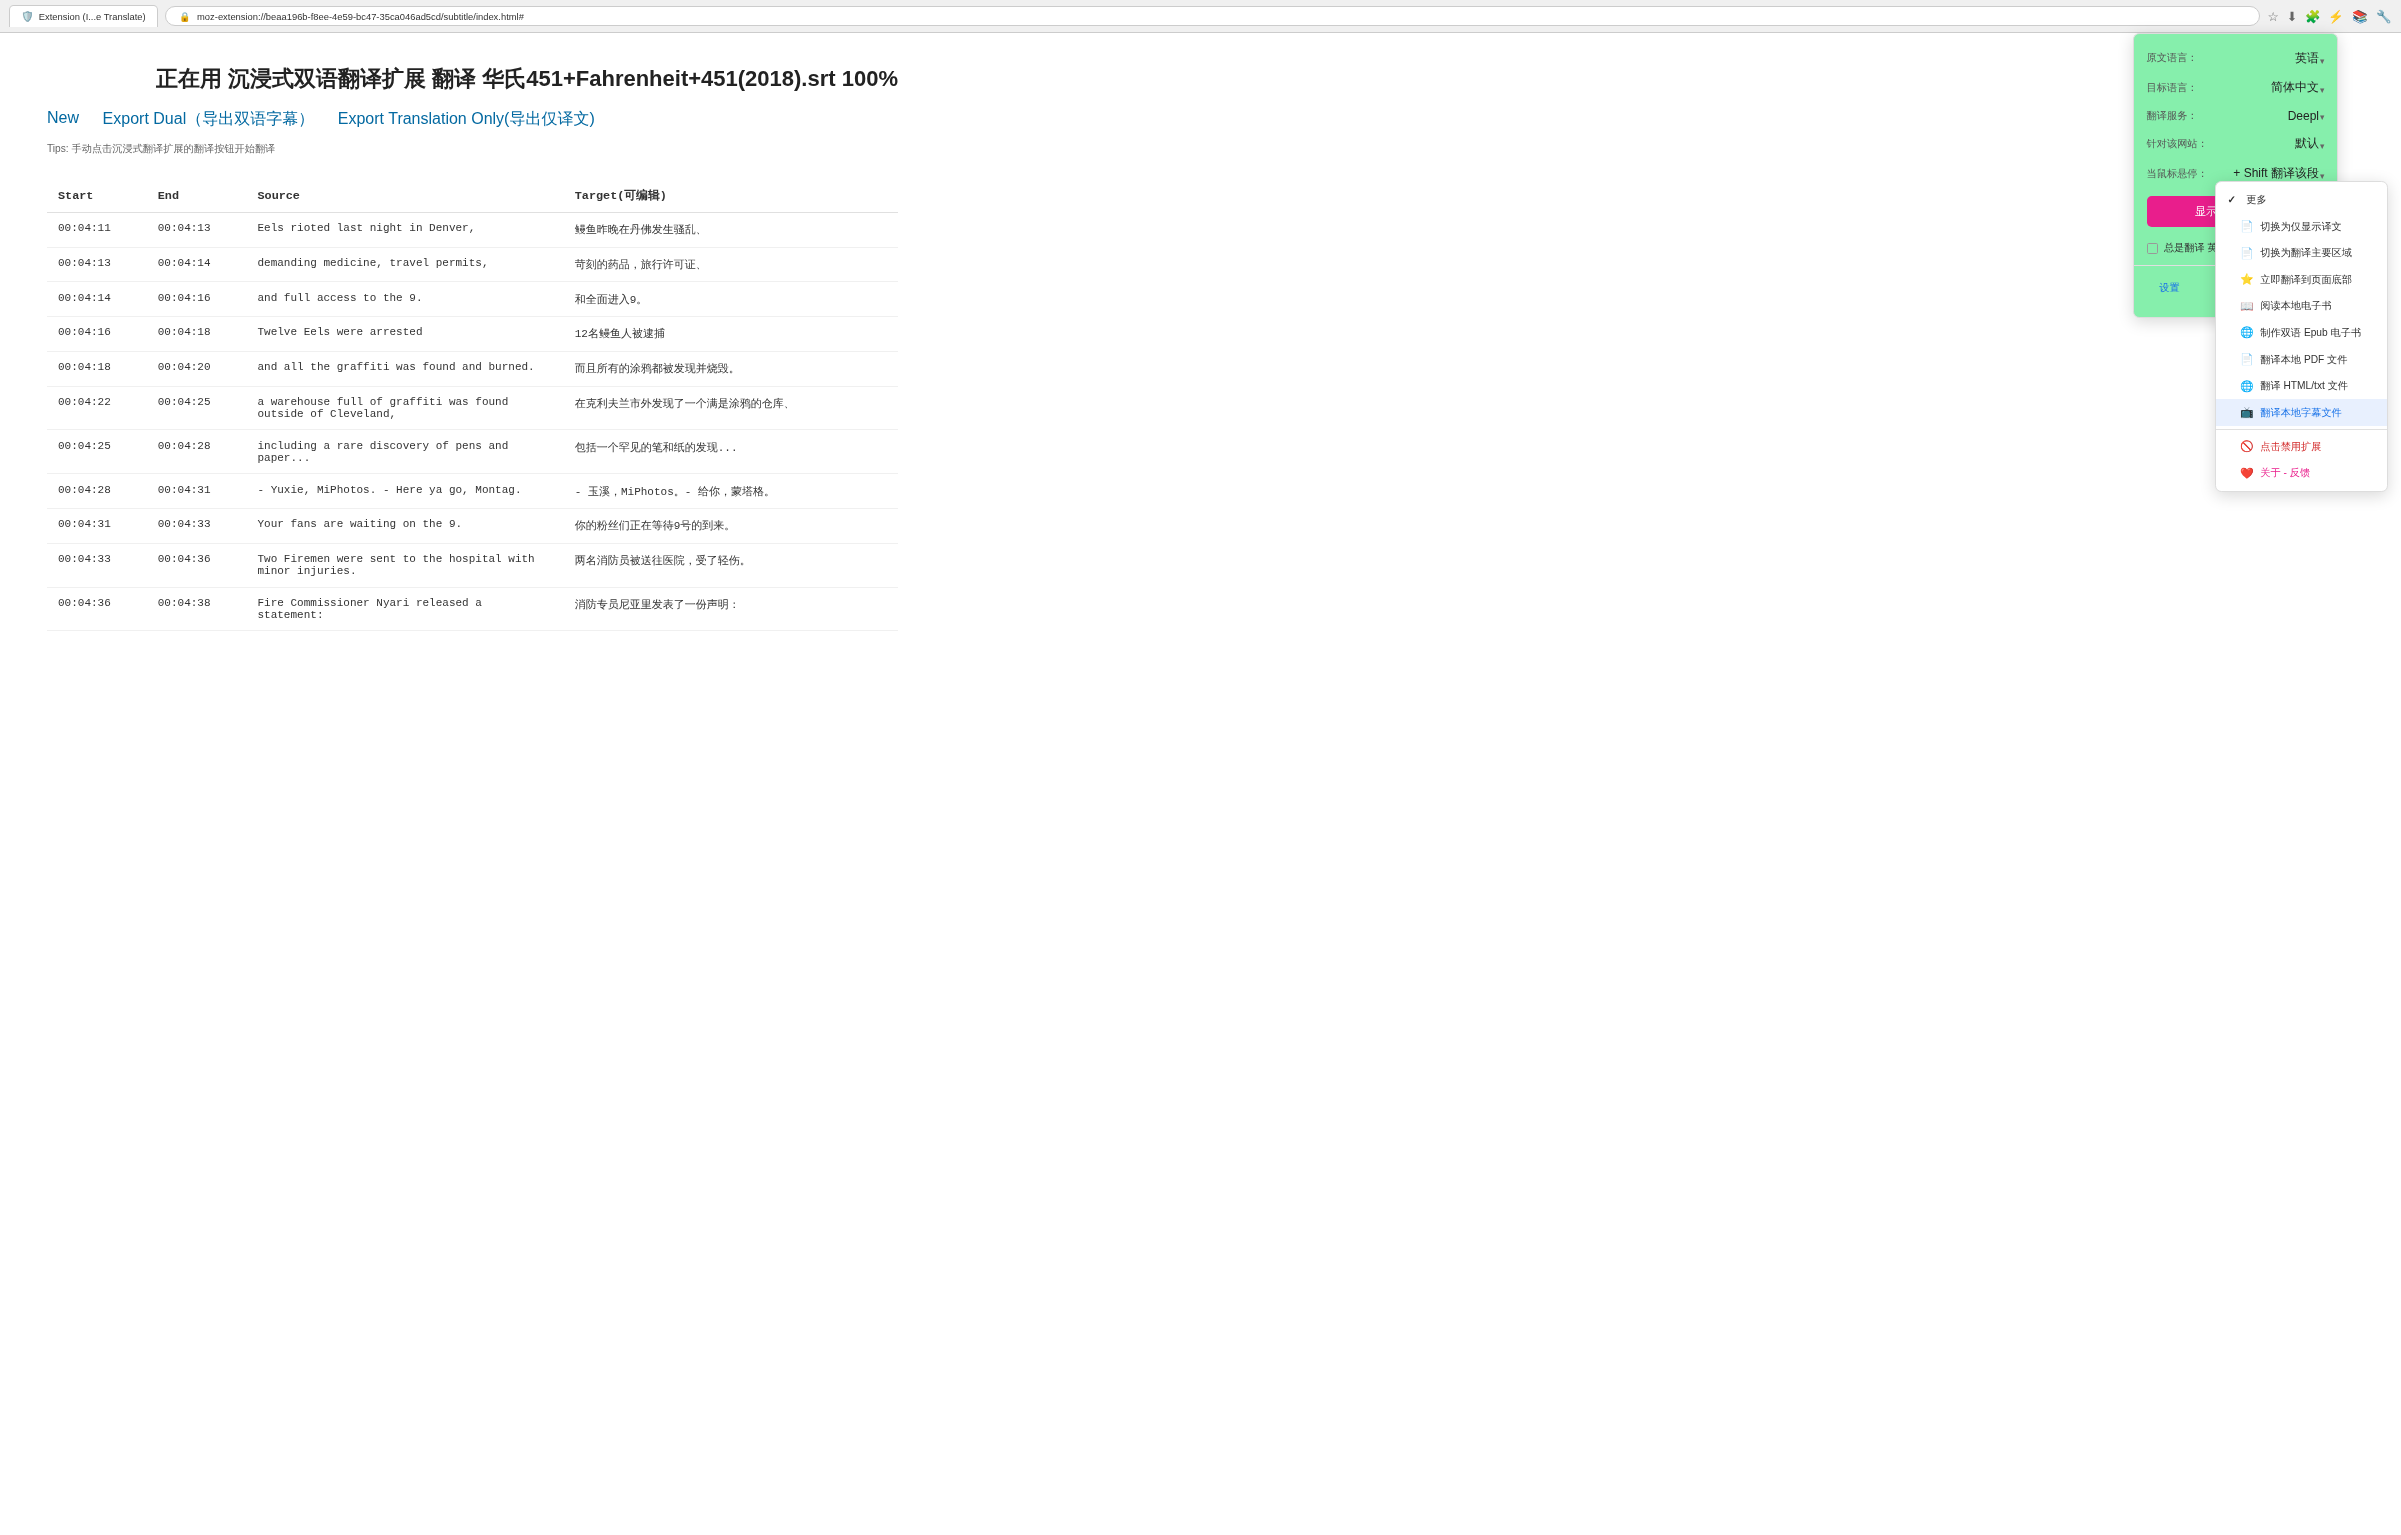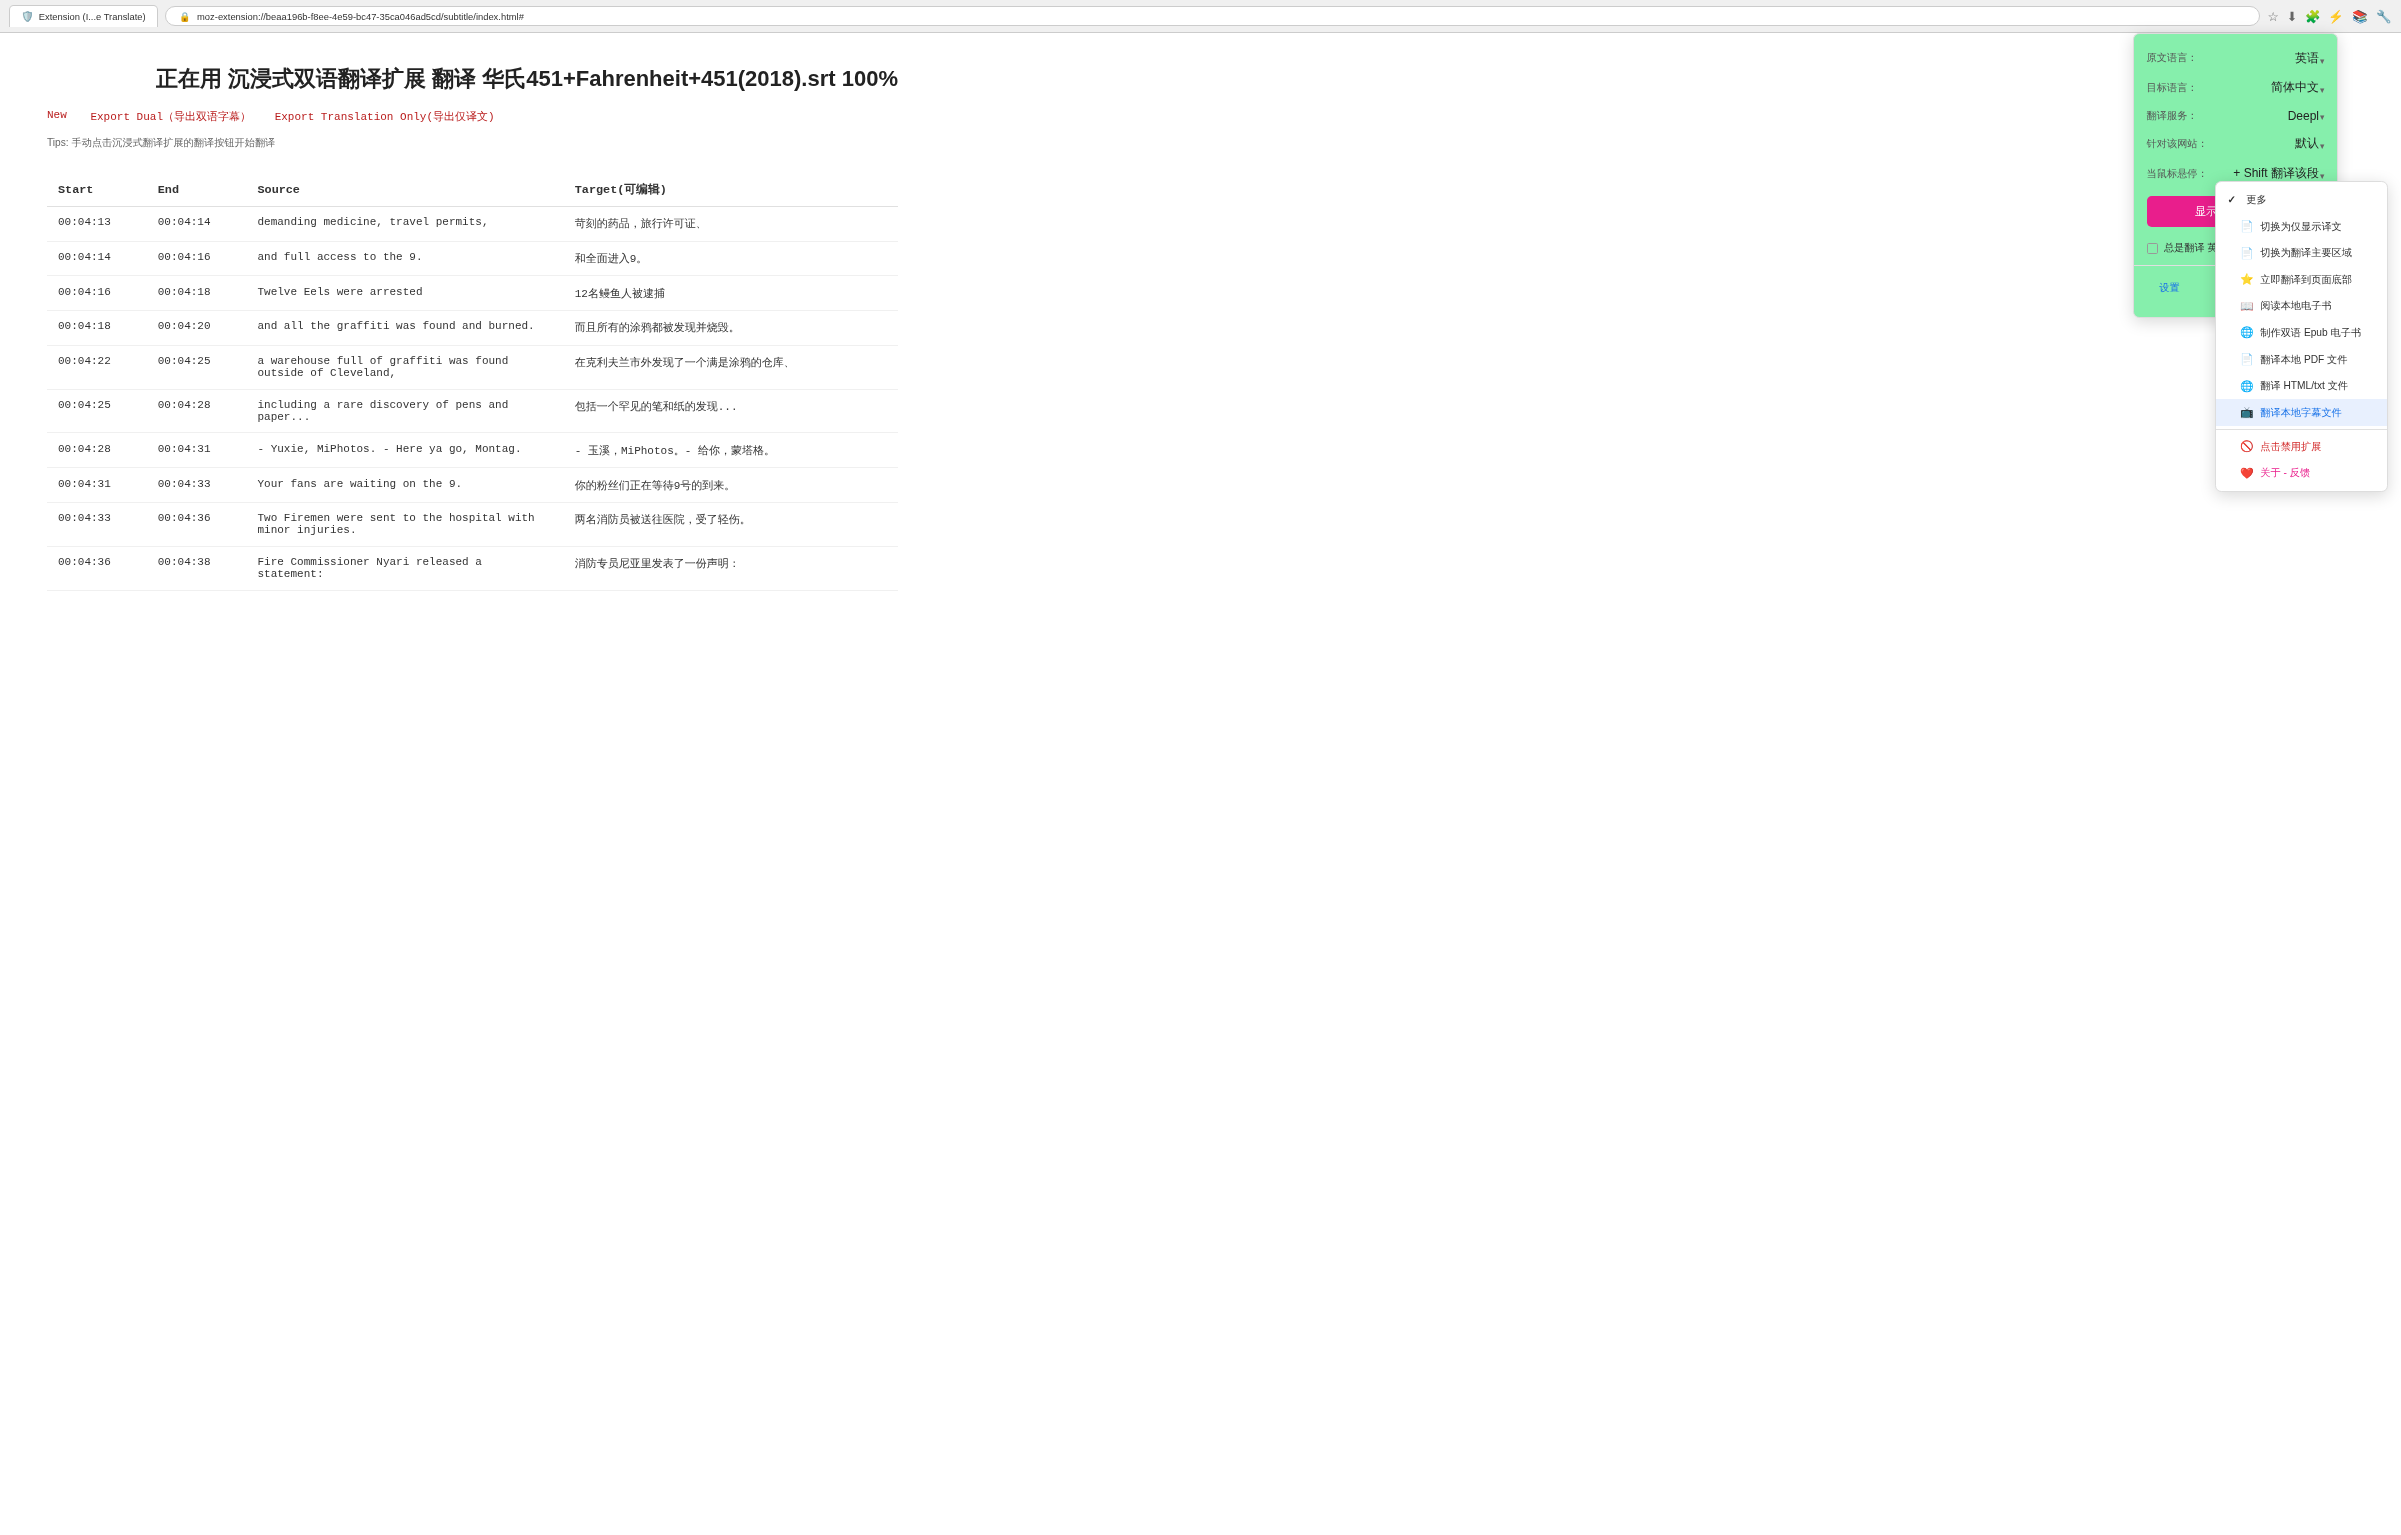--- a/index.html
+++ b/index.html
@@ -77,25 +77,24 @@
       line-height: 1.3;
       text-align: right;
     }
 
     .action-links {
       display: flex;
       gap: 23.6px;
       margin-bottom: 12.6px;
     }
     .action-link {
-      color: #b91c1c;
-      font-size: 11px;
+      color: #0369a1;
+      font-size: 16px;
       cursor: pointer;
       text-decoration: none;
-      font-family: Liberation Mono, monospace;
     }
 
     .tips-text {
       color: #666;
       font-size: 10.2px;
       margin-bottom: 23.6px;
     }
 
     
     .subtitle-table {
@@ -288,20 +287,26 @@
   <table class="subtitle-table">
     <thead>
       <tr>
         <th class="col-start">Start</th>
         <th class="col-end">End</th>
         <th class="col-source">Source</th>
         <th class="col-target">Target(可编辑)</th>
       </tr>
     </thead>
     <tbody id="table-body">
+    <tr>
+          <td>00:04:11</td>
+          <td>00:04:13</td>
+          <td>Eels rioted last night in Denver,</td>
+          <td>鳗鱼昨晚在丹佛发生骚乱、</td>
+        </tr>
         <tr>
           <td>00:04:13</td>
           <td>00:04:14</td>
           <td>demanding medicine, travel permits,</td>
           <td>苛刻的药品，旅行许可证、</td>
         </tr>
         <tr>
           <td>00:04:14</td>
           <td>00:04:16</td>
           <td>and full access to the 9.</td>

